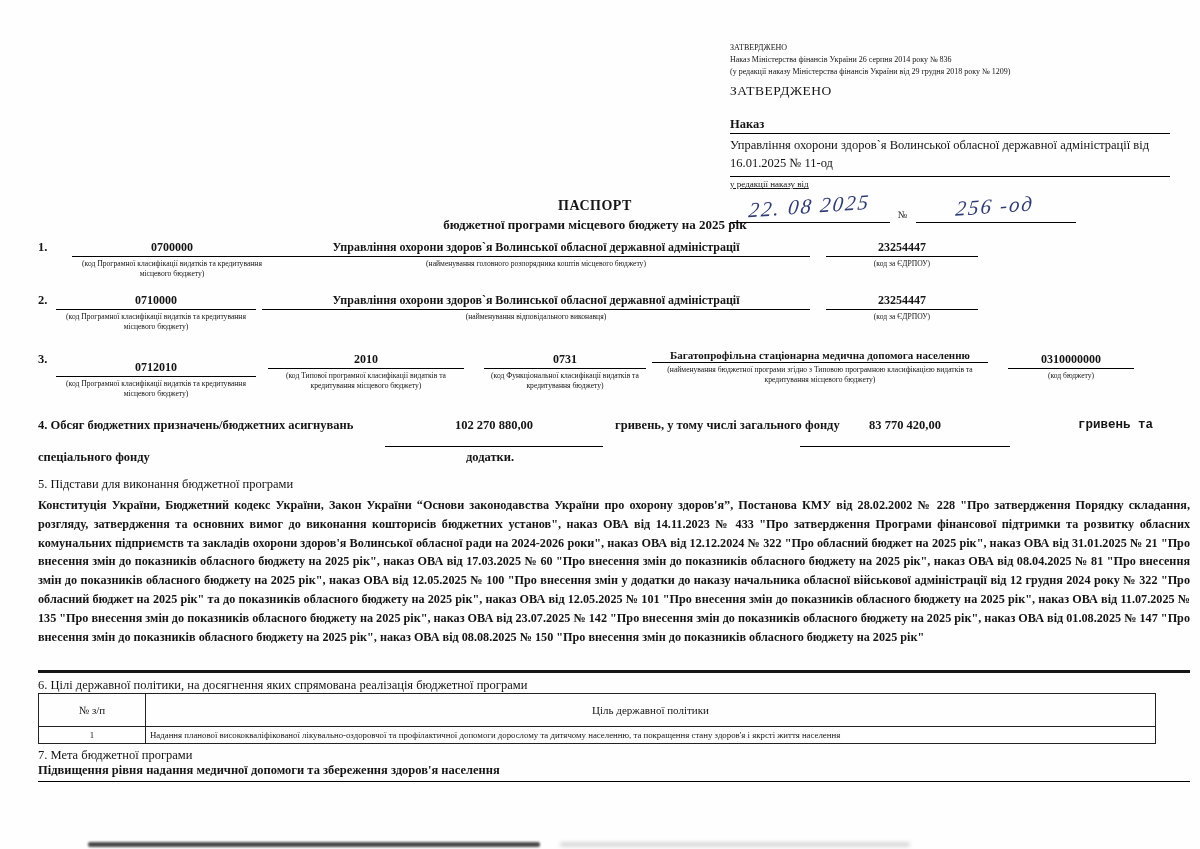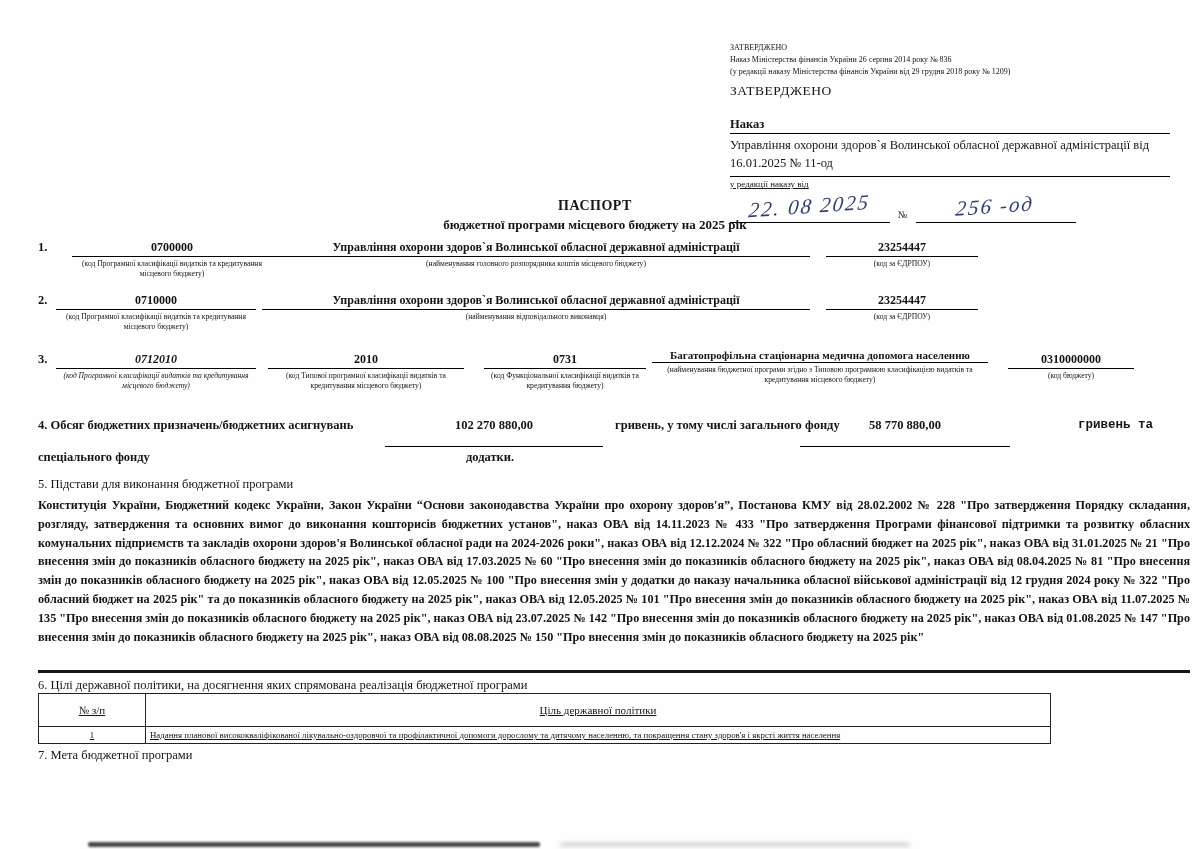--- a/index.html
+++ b/index.html
@@ -35,21 +35,21 @@
   .i4-line{position:relative;height:32px;}
   .i4-abs{position:absolute;white-space:nowrap;}
   .i4-amt{position:absolute;text-align:center;border-bottom:1.5px solid #000;padding-bottom:13px;}
   
   .s5-head{position:absolute;left:38px;top:477px;font-size:12.5px;}
   .s5-body{position:absolute;left:38px;top:496px;width:1152px;font-weight:bold;font-size:12.2px;line-height:18.8px;text-align:justify;}
   
   .hr-strong{position:absolute;left:38px;top:670px;width:1152px;height:2.5px;background:#161616;}
   
   .s6-head{position:absolute;left:38px;top:678px;font-size:12.5px;}
-  .goal-table{position:absolute;left:38px;top:693px;width:1013px;border-collapse:collapse;border:1.6px solid #222;text-decoration:underline;}
+  .goal-table{position:absolute;left:38px;top:693px;width:1118px;border-collapse:collapse;border:1.6px solid #222;}
   .goal-table th{border:1px solid #222;font-size:11px;font-weight:normal;height:30px;text-align:center;}
   .goal-table td{border:1px solid #222;font-size:8.8px;height:14px;}
   .col-num{width:104px;text-align:center;}
   .td-goal{padding-left:4px;text-align:left;}
   
   .s7-head{position:absolute;left:38px;top:748px;font-size:12.5px;}
   .s7-goal{position:absolute;left:38px;top:763px;width:1152px;font-weight:bold;font-size:12.5px;border-bottom:1.6px solid #000;padding-bottom:3px;}
   
   .smudge1{position:absolute;left:88px;top:842px;width:452px;height:5px;background:#1e1e1e;filter:blur(1.2px);opacity:.8;border-radius:2px;}
   .smudge2{position:absolute;left:560px;top:843px;width:350px;height:3px;background:#555;filter:blur(2px);opacity:.35;border-radius:2px;}
@@ -101,21 +101,21 @@
   <div class="field" style="left:262px;top:293px;width:548px;">
     <span class="val">Управління охорони здоров`я Волинської обласної державної адміністрації</span>
     <span class="cap">(найменування відповідального виконавця)</span>
   </div>
   <div class="field" style="left:826px;top:293px;width:152px;">
     <span class="val">23254447</span>
     <span class="cap">(код за ЄДРПОУ)</span>
   </div>
 
   <span class="num" style="left:38px;top:352px;">3.</span>
-  <div class="field" style="left:56px;top:352px;width:200px;font-style:italic;">
+  <div class="field" style="left:56px;top:360px;width:200px;">
     <span class="val">0712010</span>
     <span class="cap">(код Програмної класифікації видатків та кредитування місцевого бюджету)</span>
   </div>
   <div class="field" style="left:268px;top:352px;width:196px;">
     <span class="val">2010</span>
     <span class="cap">(код Типової програмної класифікації видатків та кредитування місцевого бюджету)</span>
   </div>
   <div class="field" style="left:484px;top:352px;width:162px;">
     <span class="val">0731</span>
     <span class="cap">(код Функціональної класифікації видатків та кредитування бюджету)</span>
@@ -127,21 +127,21 @@
   <div class="field" style="left:1008px;top:352px;width:126px;">
     <span class="val">0310000000</span>
     <span class="cap">(код бюджету)</span>
   </div>
 
   <div class="item4">
     <div class="i4-line">
       <span class="i4-abs" style="left:0;">4. Обсяг бюджетних призначень/бюджетних асигнувань</span>
       <span class="i4-amt" style="left:347px;width:218px;">102 270 880,00</span>
       <span class="i4-abs" style="left:577px;">гривень, у тому числі загального фонду</span>
-      <span class="i4-amt" style="left:762px;width:210px;">58 770 880,00</span>
+      <span class="i4-amt" style="left:762px;width:210px;">83 770 420,00</span>
       <span class="i4-abs" style="left:1040px;font-family:Liberation Mono, monospace;">гривень та</span>
     </div>
     <div class="i4-line">
       <span class="i4-abs" style="left:0;">спеціального фонду</span>
       <span class="i4-abs" style="left:428px;">додатки.</span>
     </div>
   </div>
 
   <div class="s5-head">5. Підстави для виконання бюджетної програми</div>
   <div class="s5-body">Конституція України, Бюджетний кодекс України,  Закон України “Основи законодавства України про охорону здоров'я”, Постанова КМУ від 28.02.2002 № 228 "Про затвердження Порядку складання, розгляду, затвердження та основних вимог до виконання кошторисів бюджетних установ", наказ ОВА від 14.11.2023 № 433 "Про затвердження Програми фінансової підтримки та розвитку обласних комунальних підприємств та закладів охорони здоров'я Волинської обласної ради на 2024-2026 роки",  наказ ОВА від 12.12.2024 № 322 "Про обласний бюджет на 2025 рік", наказ ОВА від 31.01.2025 № 21 "Про внесення змін до показників обласного  бюджету на 2025 рік", наказ ОВА від 17.03.2025 № 60 "Про внесення змін до показників обласного бюджету на 2025 рік", наказ ОВА від 08.04.2025 № 81 "Про внесення змін до показників обласного бюджету на 2025 рік",  наказ ОВА від 12.05.2025 № 100 "Про внесення змін у додатки до наказу начальника обласної військової адміністрації від 12 грудня 2024 року № 322 "Про обласний бюджет на 2025 рік" та до  показників обласного бюджету на 2025 рік",  наказ ОВА від 12.05.2025 № 101 "Про внесення змін до показників обласного бюджету на 2025 рік",  наказ ОВА від 11.07.2025 № 135 "Про внесення змін до показників обласного бюджету на 2025 рік",  наказ ОВА від 23.07.2025 № 142 "Про внесення змін до показників обласного бюджету на 2025 рік", наказ ОВА від 01.08.2025 № 147 "Про внесення змін до показників обласного бюджету на 2025 рік",  наказ ОВА від 08.08.2025 № 150 "Про внесення змін до показників обласного бюджету на 2025 рік"</div>
@@ -158,17 +158,18 @@
     </thead>
     <tbody>
       <tr>
         <td class="col-num">1</td>
         <td class="td-goal">Надання планової висококваліфікованої лікувально-оздоровчої та профілактичної допомоги дорослому та дитячому населенню, та покращення стану здоров'я і якрсті життя населення</td>
       </tr>
     </tbody>
   </table>
 
   <div class="s7-head">7. Мета бюджетної програми</div>
+  <div class="s7-goal">Підвищення рівня надання медичної допомоги та збереження здоров'я населення</div>
 
   <div class="smudge1"></div>
   <div class="smudge2"></div>
 
 </div>
 
 </body></html>

